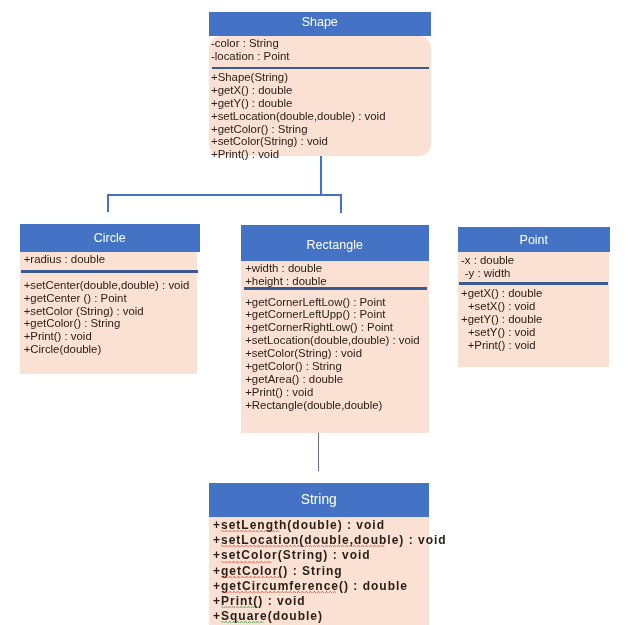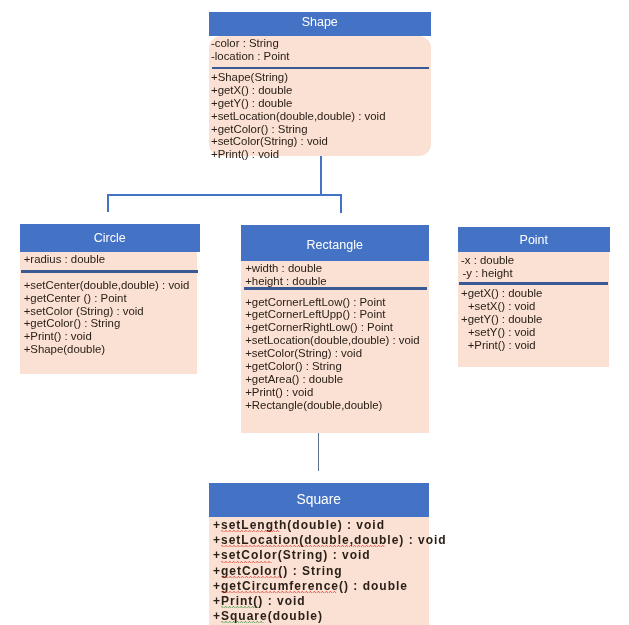--- a/index.html
+++ b/index.html
@@ -67,21 +67,21 @@
       <div class="attrs" style="position:absolute;left:3.7px;top:0.8px;">
         <div class="row">+radius : double</div>
       </div>
       <div class="sep" style="position:absolute;left:0.5px;width:177.5px;top:18.2px;height:2.9px;"></div>
       <div class="methods" style="position:absolute;left:3.7px;top:26.7px;">
         <div class="row">+setCenter(double,double) : void</div>
         <div class="row">+getCenter () : Point</div>
         <div class="row">+setColor (String) : void</div>
         <div class="row">+getColor() : String</div>
         <div class="row">+Print() : void</div>
-        <div class="row">+Shape(double)</div>
+        <div class="row">+Circle(double)</div>
       </div>
     </div>
   </div>
 
   <div class="uml" style="left:241px;top:213px;width:187.5px;height:208px;">
     <div class="uml-header" style="height:36px;padding-left:24px;">
       <span style="top:13px;">Rectangle</span>
     </div>
     <div class="uml-body" style="height:172px;">
       <div class="attrs" style="position:absolute;left:4.2px;top:0.9px;">
@@ -103,36 +103,36 @@
     </div>
   </div>
 
   <div class="uml" style="left:458px;top:215px;width:151.6px;height:133.5px;">
     <div class="uml-header" style="height:25px;">
       <span style="top:5.6px;">Point</span>
     </div>
     <div class="uml-body" style="height:115px;width:151px;text-align:center;">
       <div class="attrs" style="position:absolute;left:3px;top:1.9px;">
         <div class="row">-x : double</div>
-        <div class="row">-y : height</div>
+        <div class="row">-y : width</div>
       </div>
       <div class="sep" style="position:absolute;left:1px;right:1.5px;top:29.7px;height:2.9px;"></div>
       <div class="methods" style="position:absolute;left:3px;top:34.9px;">
         <div class="row">+getX() : double</div>
         <div class="row">+setX() : void</div>
         <div class="row">+getY() : double</div>
         <div class="row">+setY() : void</div>
         <div class="row">+Print() : void</div>
       </div>
     </div>
   </div>
 
   <div class="uml" style="left:209px;top:471px;width:219.5px;height:151px;">
     <div class="uml-header" style="height:33.5px;font-size:13.8px;">
-      <span style="top:8.7px;">Square</span>
+      <span style="top:8.7px;">String</span>
     </div>
     <div class="uml-body sq" style="height:117.5px;padding-left:4px;padding-top:1.6px;">
       <div class="row"><span>+setLength(double) : void</span><span class="squig" style="left: 7.71875px; width: 59.5156px;"><svg width="59.515625" height="3" viewBox="0 0 60 3" preserveAspectRatio="none" style="display:block">
               <path d="M0 2.4 q1 -2.2 2 0 q1 2.2 2 0 q1 -2.2 2 0 q1 2.2 2 0 q1 -2.2 2 0 q1 2.2 2 0 q1 -2.2 2 0 q1 2.2 2 0 q1 -2.2 2 0 q1 2.2 2 0 q1 -2.2 2 0 q1 2.2 2 0 q1 -2.2 2 0 q1 2.2 2 0 q1 -2.2 2 0 q1 2.2 2 0 q1 -2.2 2 0 q1 2.2 2 0 q1 -2.2 2 0 q1 2.2 2 0 q1 -2.2 2 0 q1 2.2 2 0 q1 -2.2 2 0 q1 2.2 2 0 q1 -2.2 2 0 q1 2.2 2 0 q1 -2.2 2 0 q1 2.2 2 0 q1 -2.2 2 0 q1 2.2 2 0" fill="none" stroke="#E03020" stroke-width="0.8"></path>
             </svg></span></div>
       <div class="row"><span>+setLocation(double,double) : void</span><span class="squig" style="left: 7.71875px; width: 164.75px;"><svg width="164.75" height="3" viewBox="0 0 164 3" preserveAspectRatio="none" style="display:block">
               <path d="M0 2.4 q1 -2.2 2 0 q1 2.2 2 0 q1 -2.2 2 0 q1 2.2 2 0 q1 -2.2 2 0 q1 2.2 2 0 q1 -2.2 2 0 q1 2.2 2 0 q1 -2.2 2 0 q1 2.2 2 0 q1 -2.2 2 0 q1 2.2 2 0 q1 -2.2 2 0 q1 2.2 2 0 q1 -2.2 2 0 q1 2.2 2 0 q1 -2.2 2 0 q1 2.2 2 0 q1 -2.2 2 0 q1 2.2 2 0 q1 -2.2 2 0 q1 2.2 2 0 q1 -2.2 2 0 q1 2.2 2 0 q1 -2.2 2 0 q1 2.2 2 0 q1 -2.2 2 0 q1 2.2 2 0 q1 -2.2 2 0 q1 2.2 2 0 q1 -2.2 2 0 q1 2.2 2 0 q1 -2.2 2 0 q1 2.2 2 0 q1 -2.2 2 0 q1 2.2 2 0 q1 -2.2 2 0 q1 2.2 2 0 q1 -2.2 2 0 q1 2.2 2 0 q1 -2.2 2 0 q1 2.2 2 0 q1 -2.2 2 0 q1 2.2 2 0 q1 -2.2 2 0 q1 2.2 2 0 q1 -2.2 2 0 q1 2.2 2 0 q1 -2.2 2 0 q1 2.2 2 0 q1 -2.2 2 0 q1 2.2 2 0 q1 -2.2 2 0 q1 2.2 2 0 q1 -2.2 2 0 q1 2.2 2 0 q1 -2.2 2 0 q1 2.2 2 0 q1 -2.2 2 0 q1 2.2 2 0 q1 -2.2 2 0 q1 2.2 2 0 q1 -2.2 2 0 q1 2.2 2 0 q1 -2.2 2 0 q1 2.2 2 0 q1 -2.2 2 0 q1 2.2 2 0 q1 -2.2 2 0 q1 2.2 2 0 q1 -2.2 2 0 q1 2.2 2 0 q1 -2.2 2 0 q1 2.2 2 0 q1 -2.2 2 0 q1 2.2 2 0 q1 -2.2 2 0 q1 2.2 2 0 q1 -2.2 2 0 q1 2.2 2 0 q1 -2.2 2 0 q1 2.2 2 0" fill="none" stroke="#E03020" stroke-width="0.8"></path>
             </svg></span></div>
       <div class="row"><span>+setColor(String) : void</span><span class="squig" style="left: 7.71875px; width: 50.8281px;"><svg width="50.828125" height="3" viewBox="0 0 52 3" preserveAspectRatio="none" style="display:block">
               <path d="M0 2.4 q1 -2.2 2 0 q1 2.2 2 0 q1 -2.2 2 0 q1 2.2 2 0 q1 -2.2 2 0 q1 2.2 2 0 q1 -2.2 2 0 q1 2.2 2 0 q1 -2.2 2 0 q1 2.2 2 0 q1 -2.2 2 0 q1 2.2 2 0 q1 -2.2 2 0 q1 2.2 2 0 q1 -2.2 2 0 q1 2.2 2 0 q1 -2.2 2 0 q1 2.2 2 0 q1 -2.2 2 0 q1 2.2 2 0 q1 -2.2 2 0 q1 2.2 2 0 q1 -2.2 2 0 q1 2.2 2 0 q1 -2.2 2 0 q1 2.2 2 0" fill="none" stroke="#E03020" stroke-width="0.8"></path>

